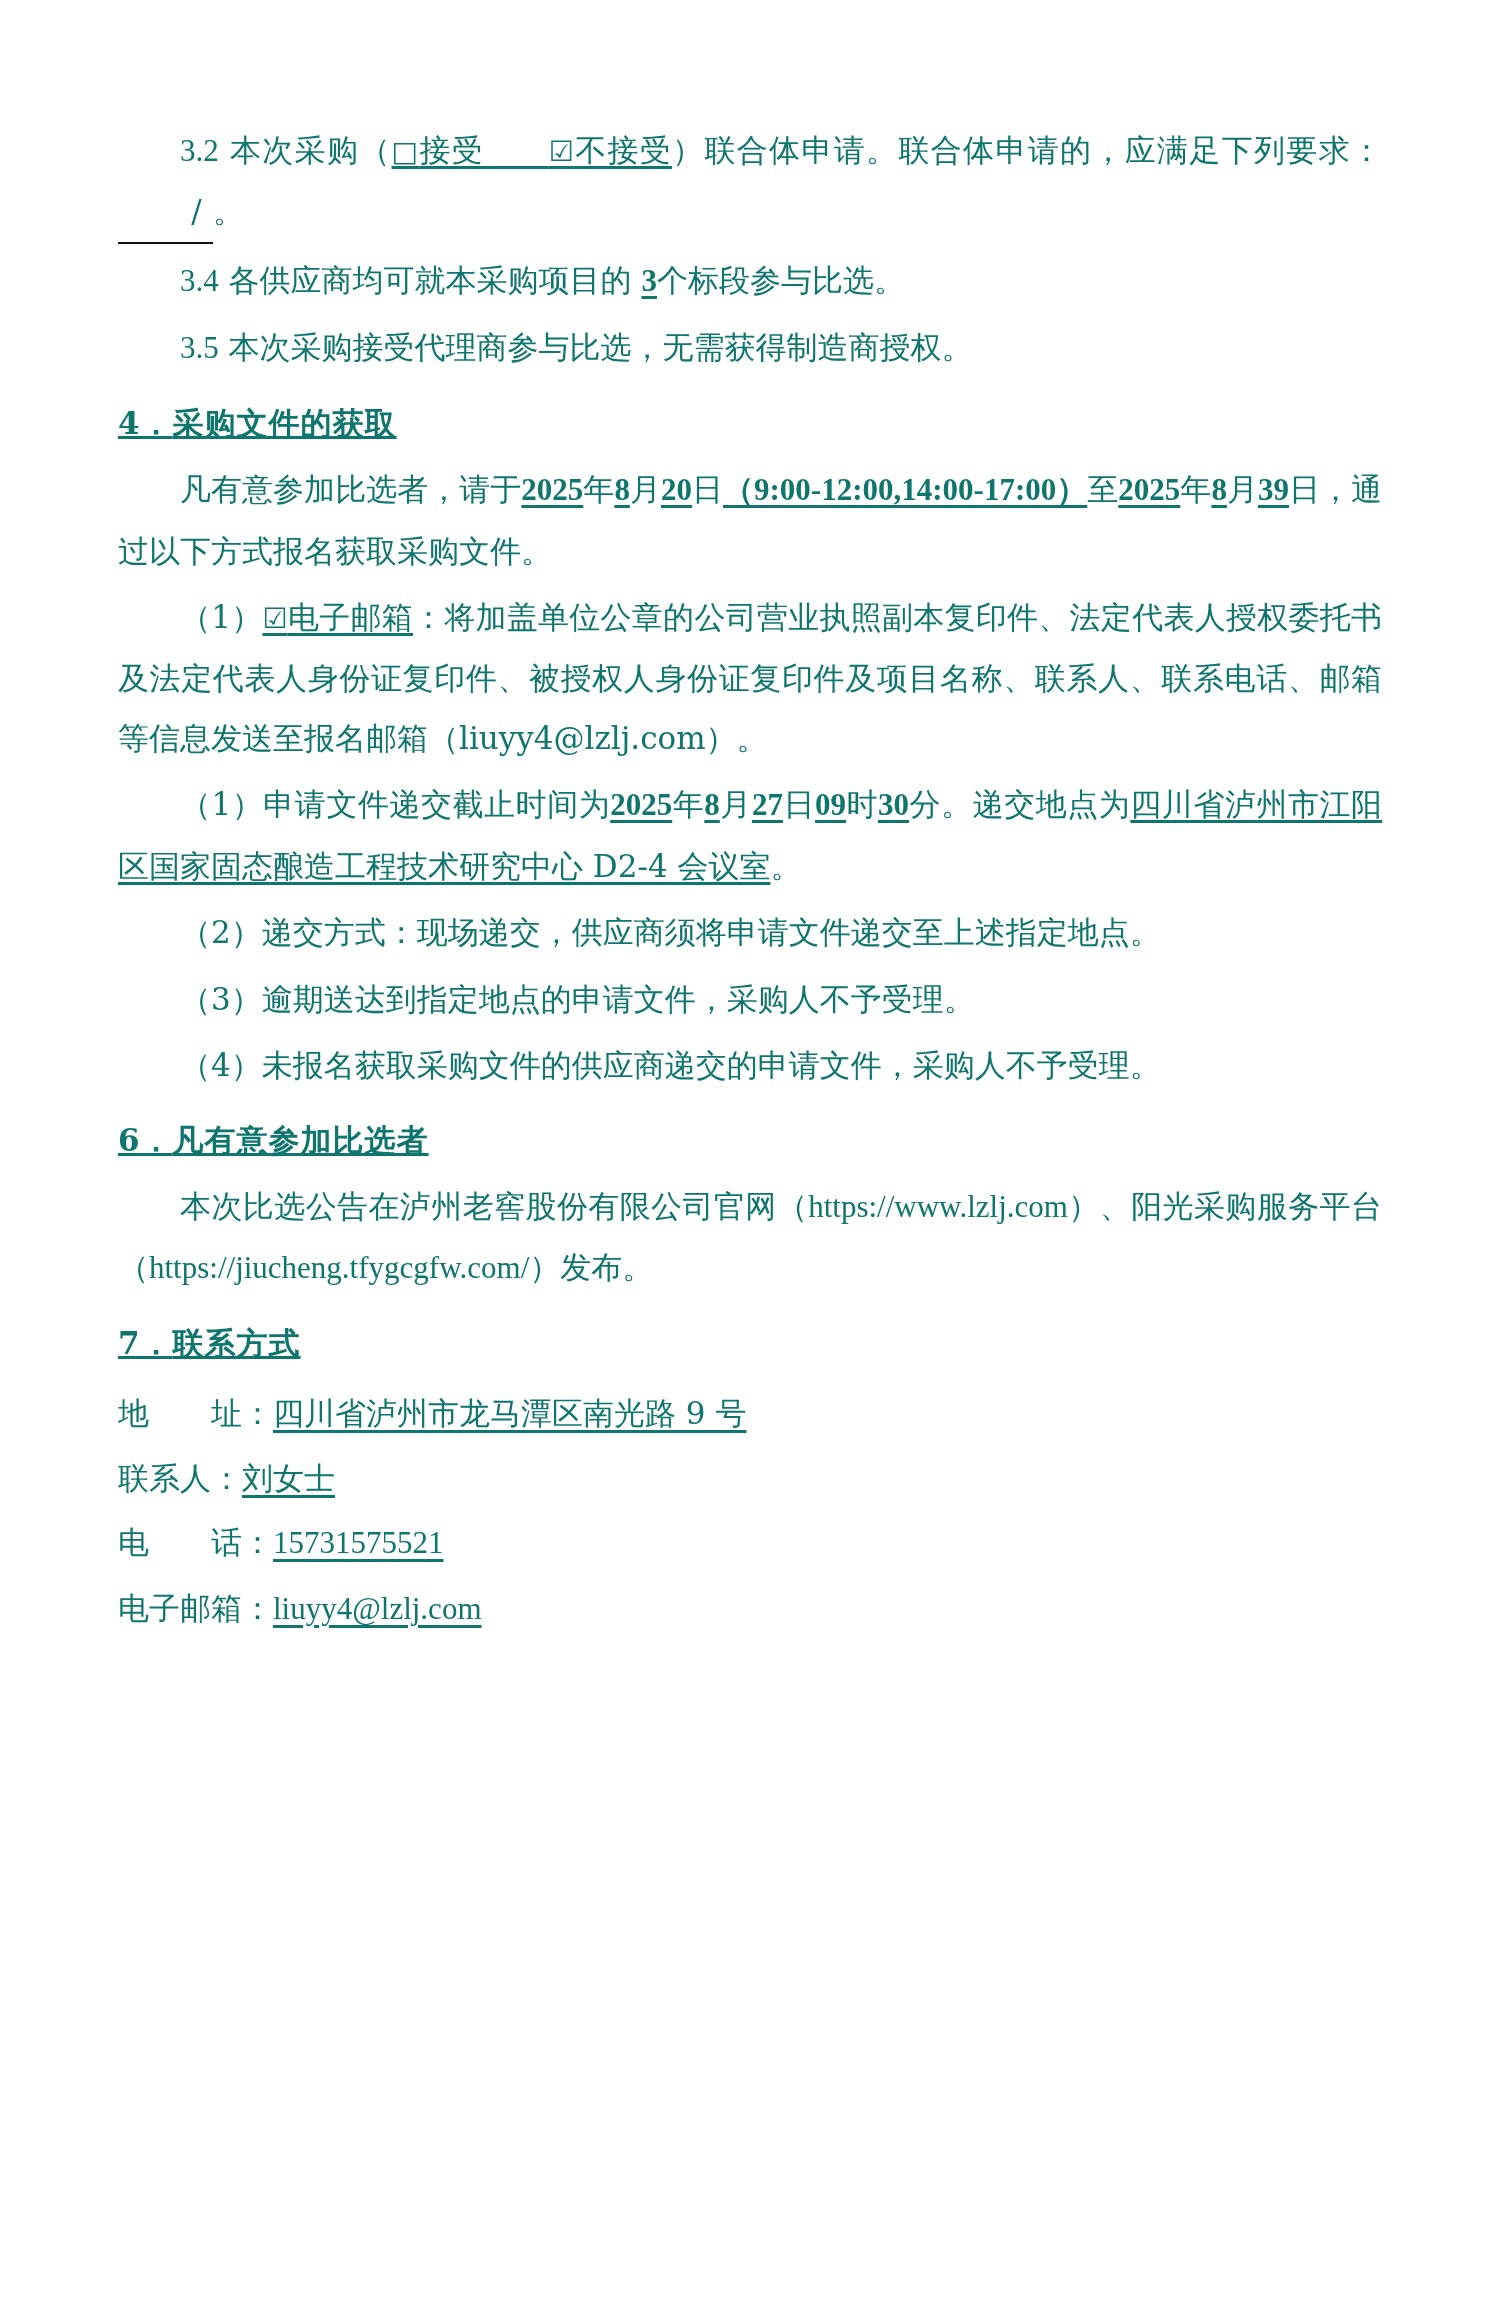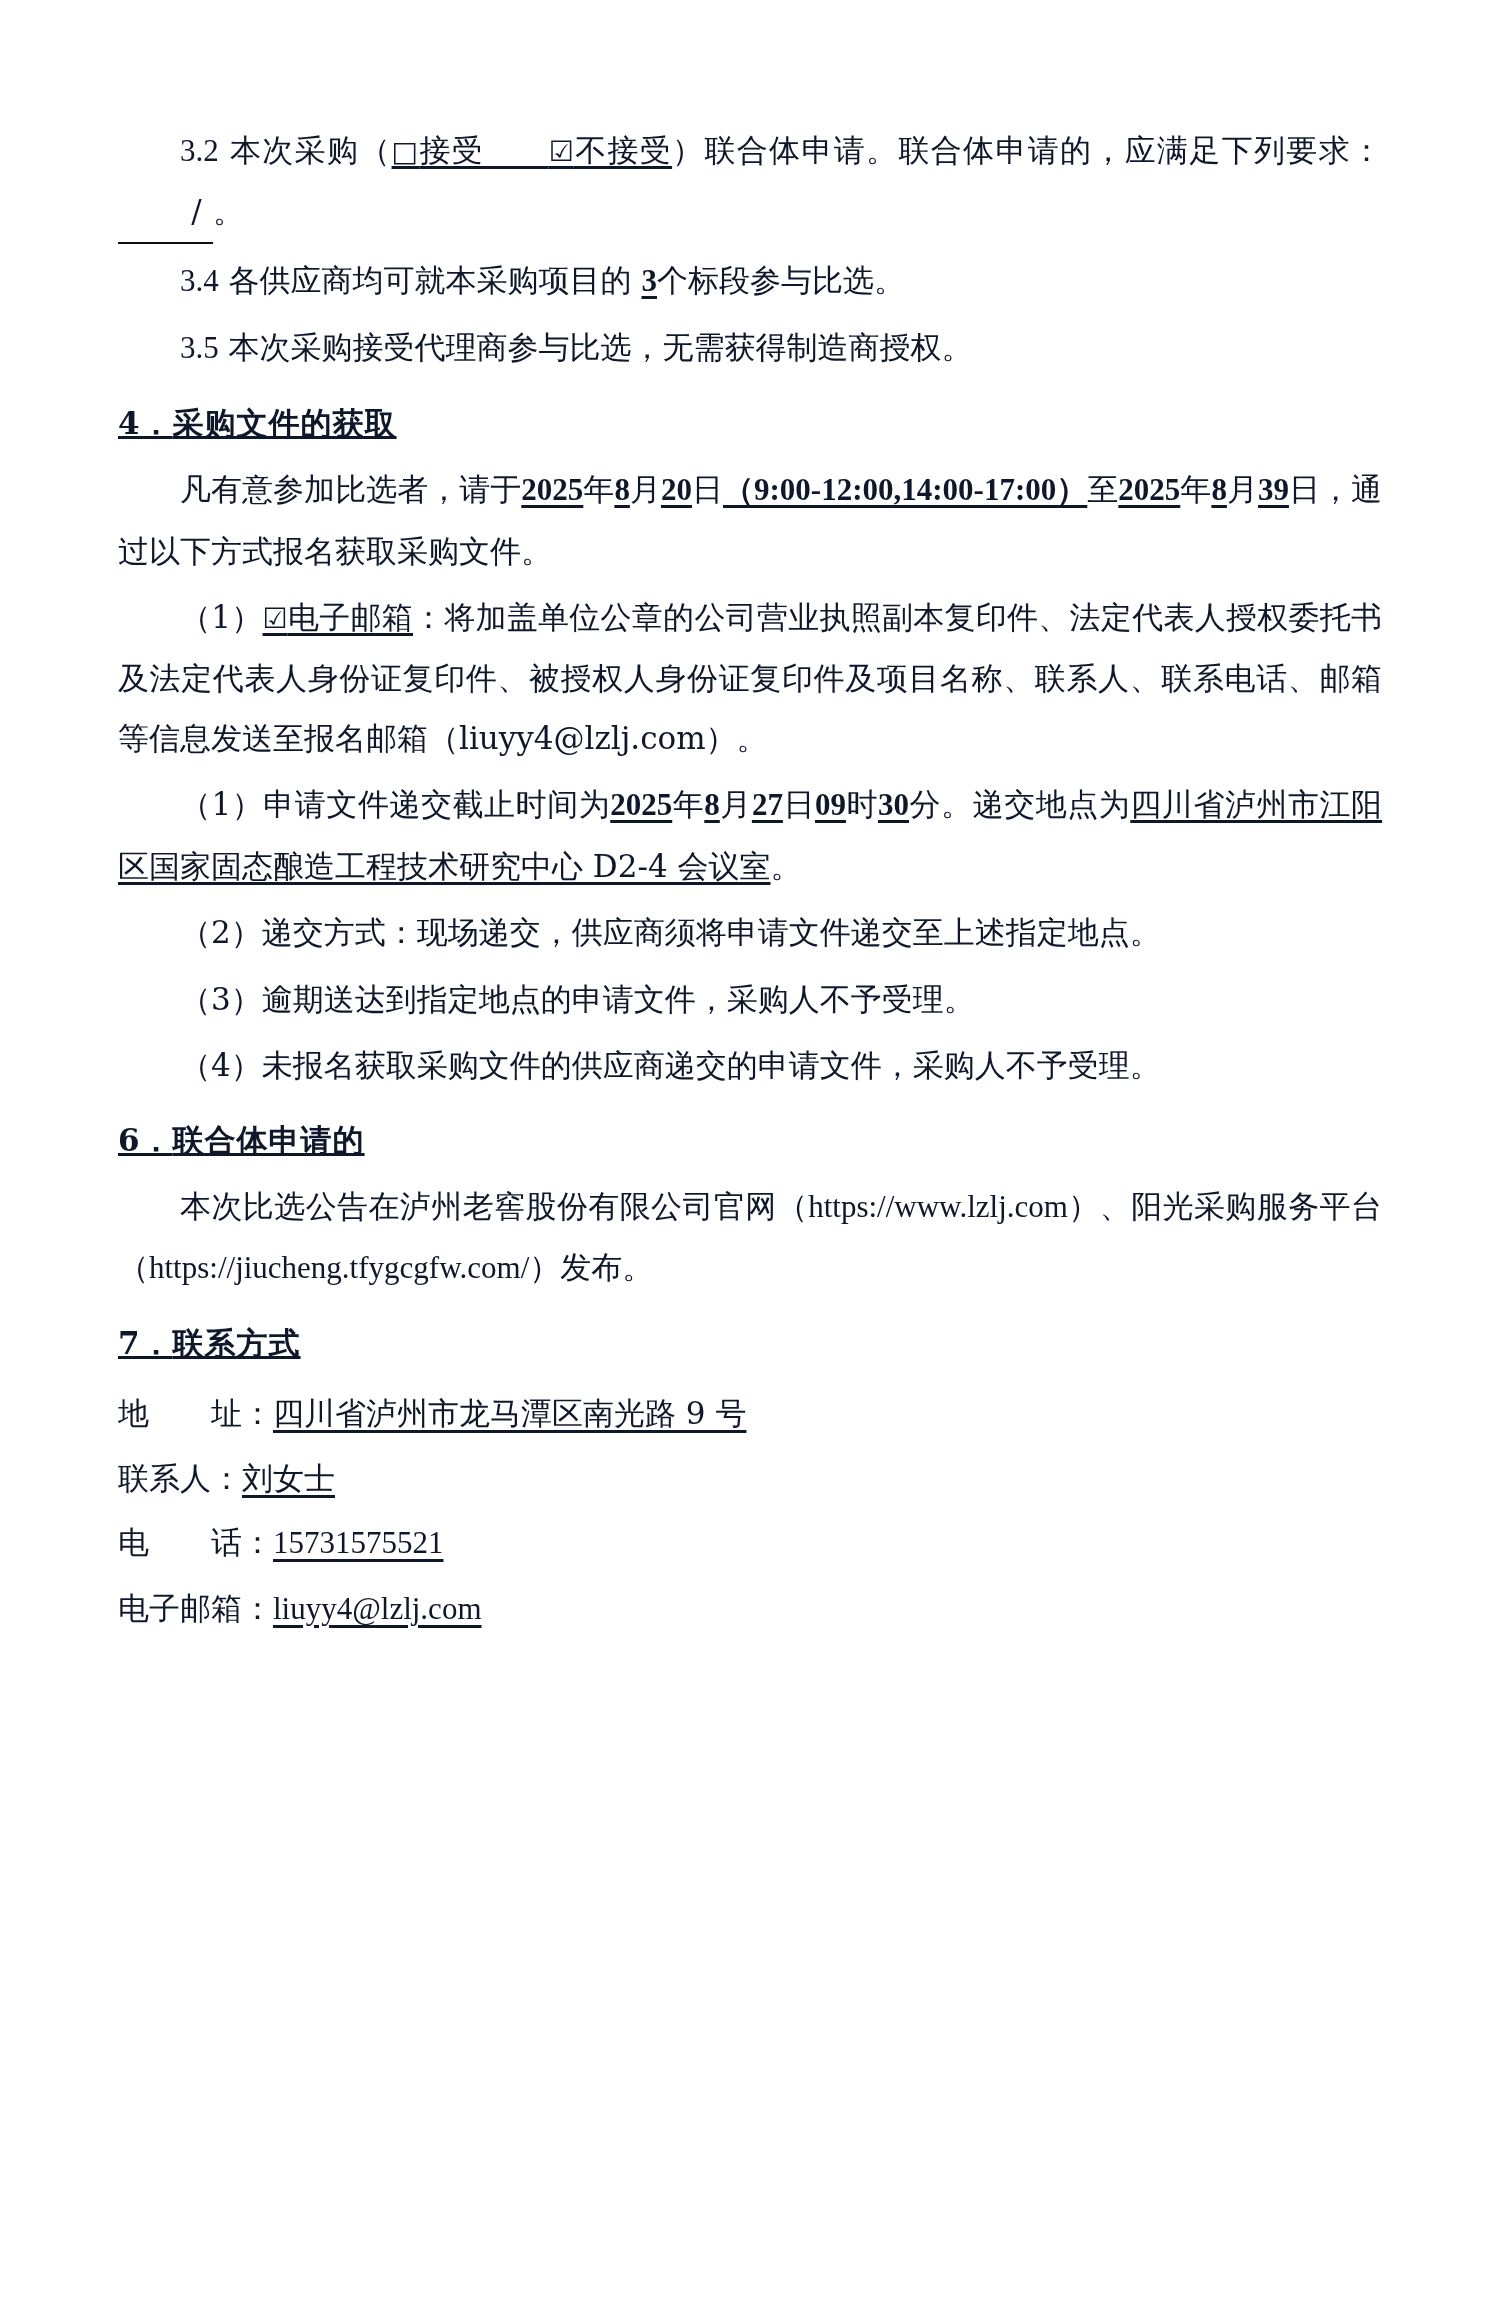--- a/index.html
+++ b/index.html
@@ -16,21 +16,21 @@
   .page {
     width: 1500px;
     min-height: 2319px;
     box-sizing: border-box;
     padding: 120px 118px 60px 118px;
     position: relative;
   }
   .doc {
     font-size: 31px;
     line-height: 1.95;
-    color: #0f172a;
+    color: #0f766e;
   }
   p {
     margin: 0 0 6px 0;
     text-align: justify;
     text-justify: inter-ideograph;
   }
   .indent {
     text-indent: 62px;
   }
   .heading {
@@ -122,21 +122,21 @@
 
     <p class="indent">
       <span>（1）</span><span>申请文件递交截止时间为</span><span class="ub num">2025</span><span>年</span><span class="ub num">8</span><span>月</span><span class="ub num">27</span><span>日</span><span class="ub num">09</span><span>时</span><span class="ub num">30</span><span>分</span><span>。递交地点为</span><span class="u">四川省泸州市江阳区国家固态酿造工程技术研究中心 D2-4 会议室</span><span>。</span>
     </p>
 
     <p class="indent">（2）递交方式：现场递交，供应商须将申请文件递交至上述指定地点。</p>
     <p class="indent">（3）逾期送达到指定地点的申请文件，采购人不予受理。</p>
     <p class="indent">（4）未报名获取采购文件的供应商递交的申请文件，采购人不予受理。</p>
 
     <p class="heading">
-      <span class="hnum">6．</span><span>联合体申请的</span>
+      <span class="hnum">6．</span><span>凡有意参加比选者</span>
     </p>
 
     <p class="indent">
       <span>本次比选公告在泸州老窖股份有限公司官网（</span><span class="num">https://www.lzlj.com</span><span>）、阳光采购服务平台（</span><span class="num">https://jiucheng.tfygcgfw.com/</span><span>）发布。</span>
     </p>
 
     <p class="heading">
       <span class="hnum">7．</span><span>联系方式</span>
     </p>
 

